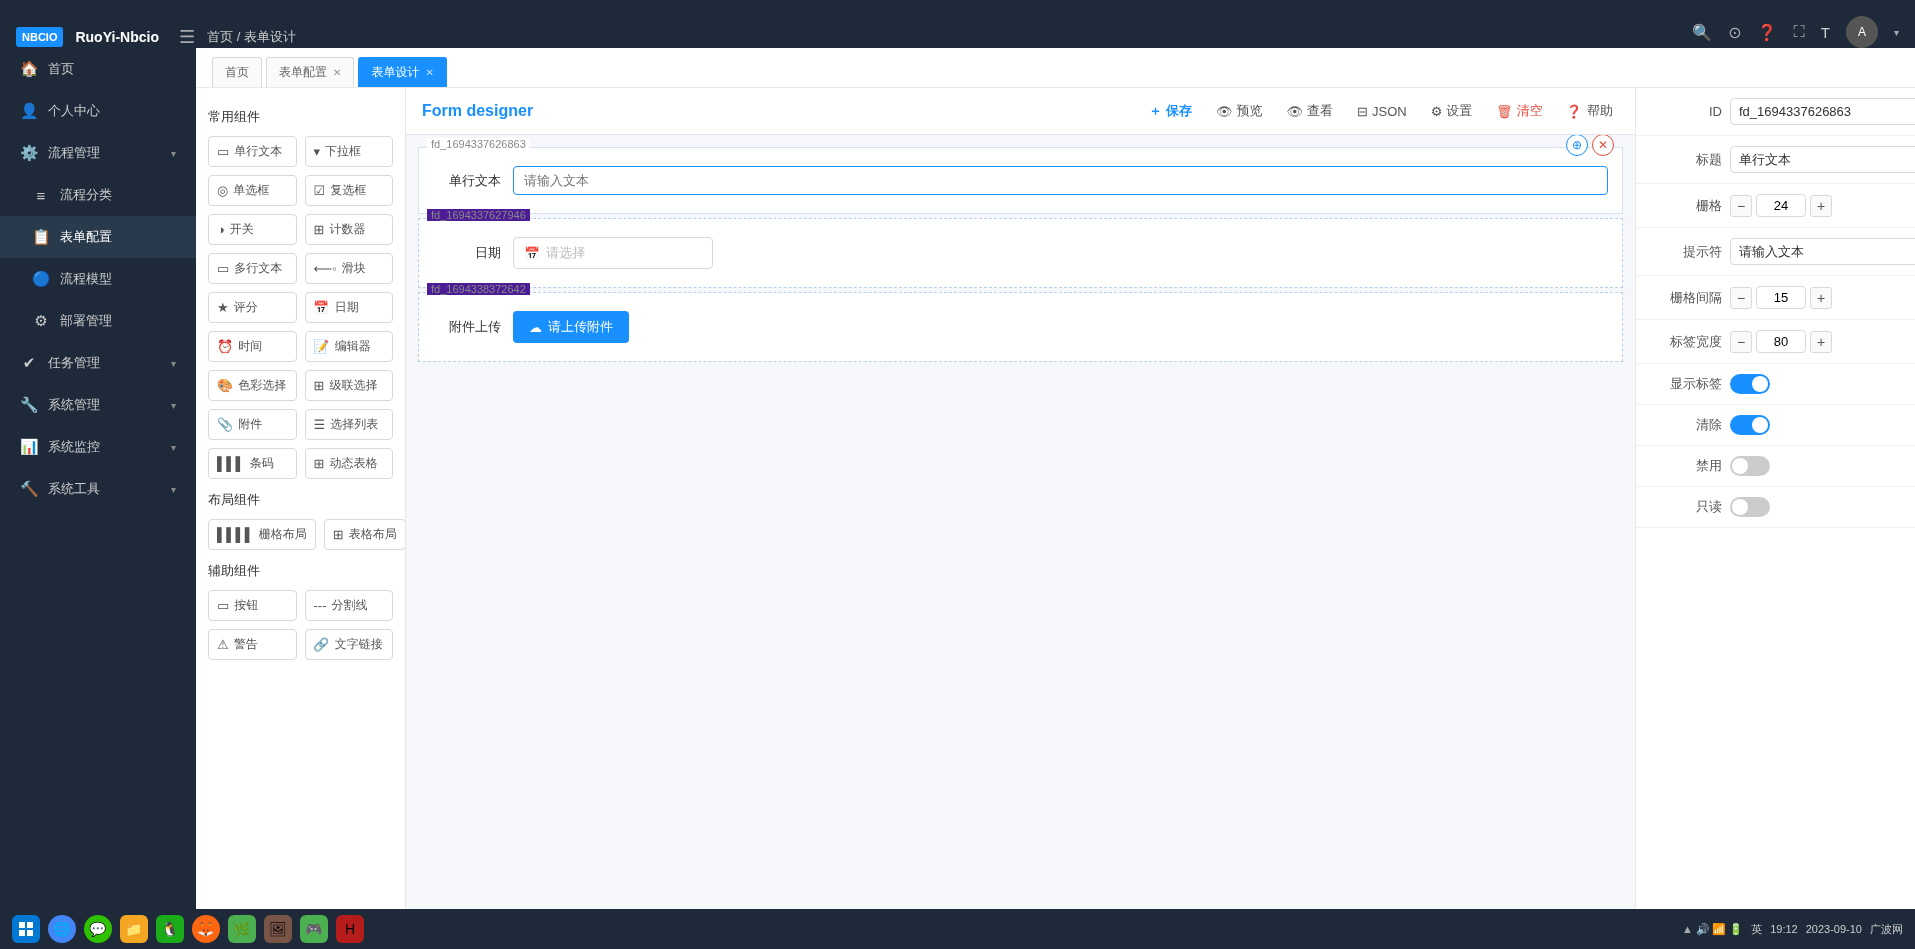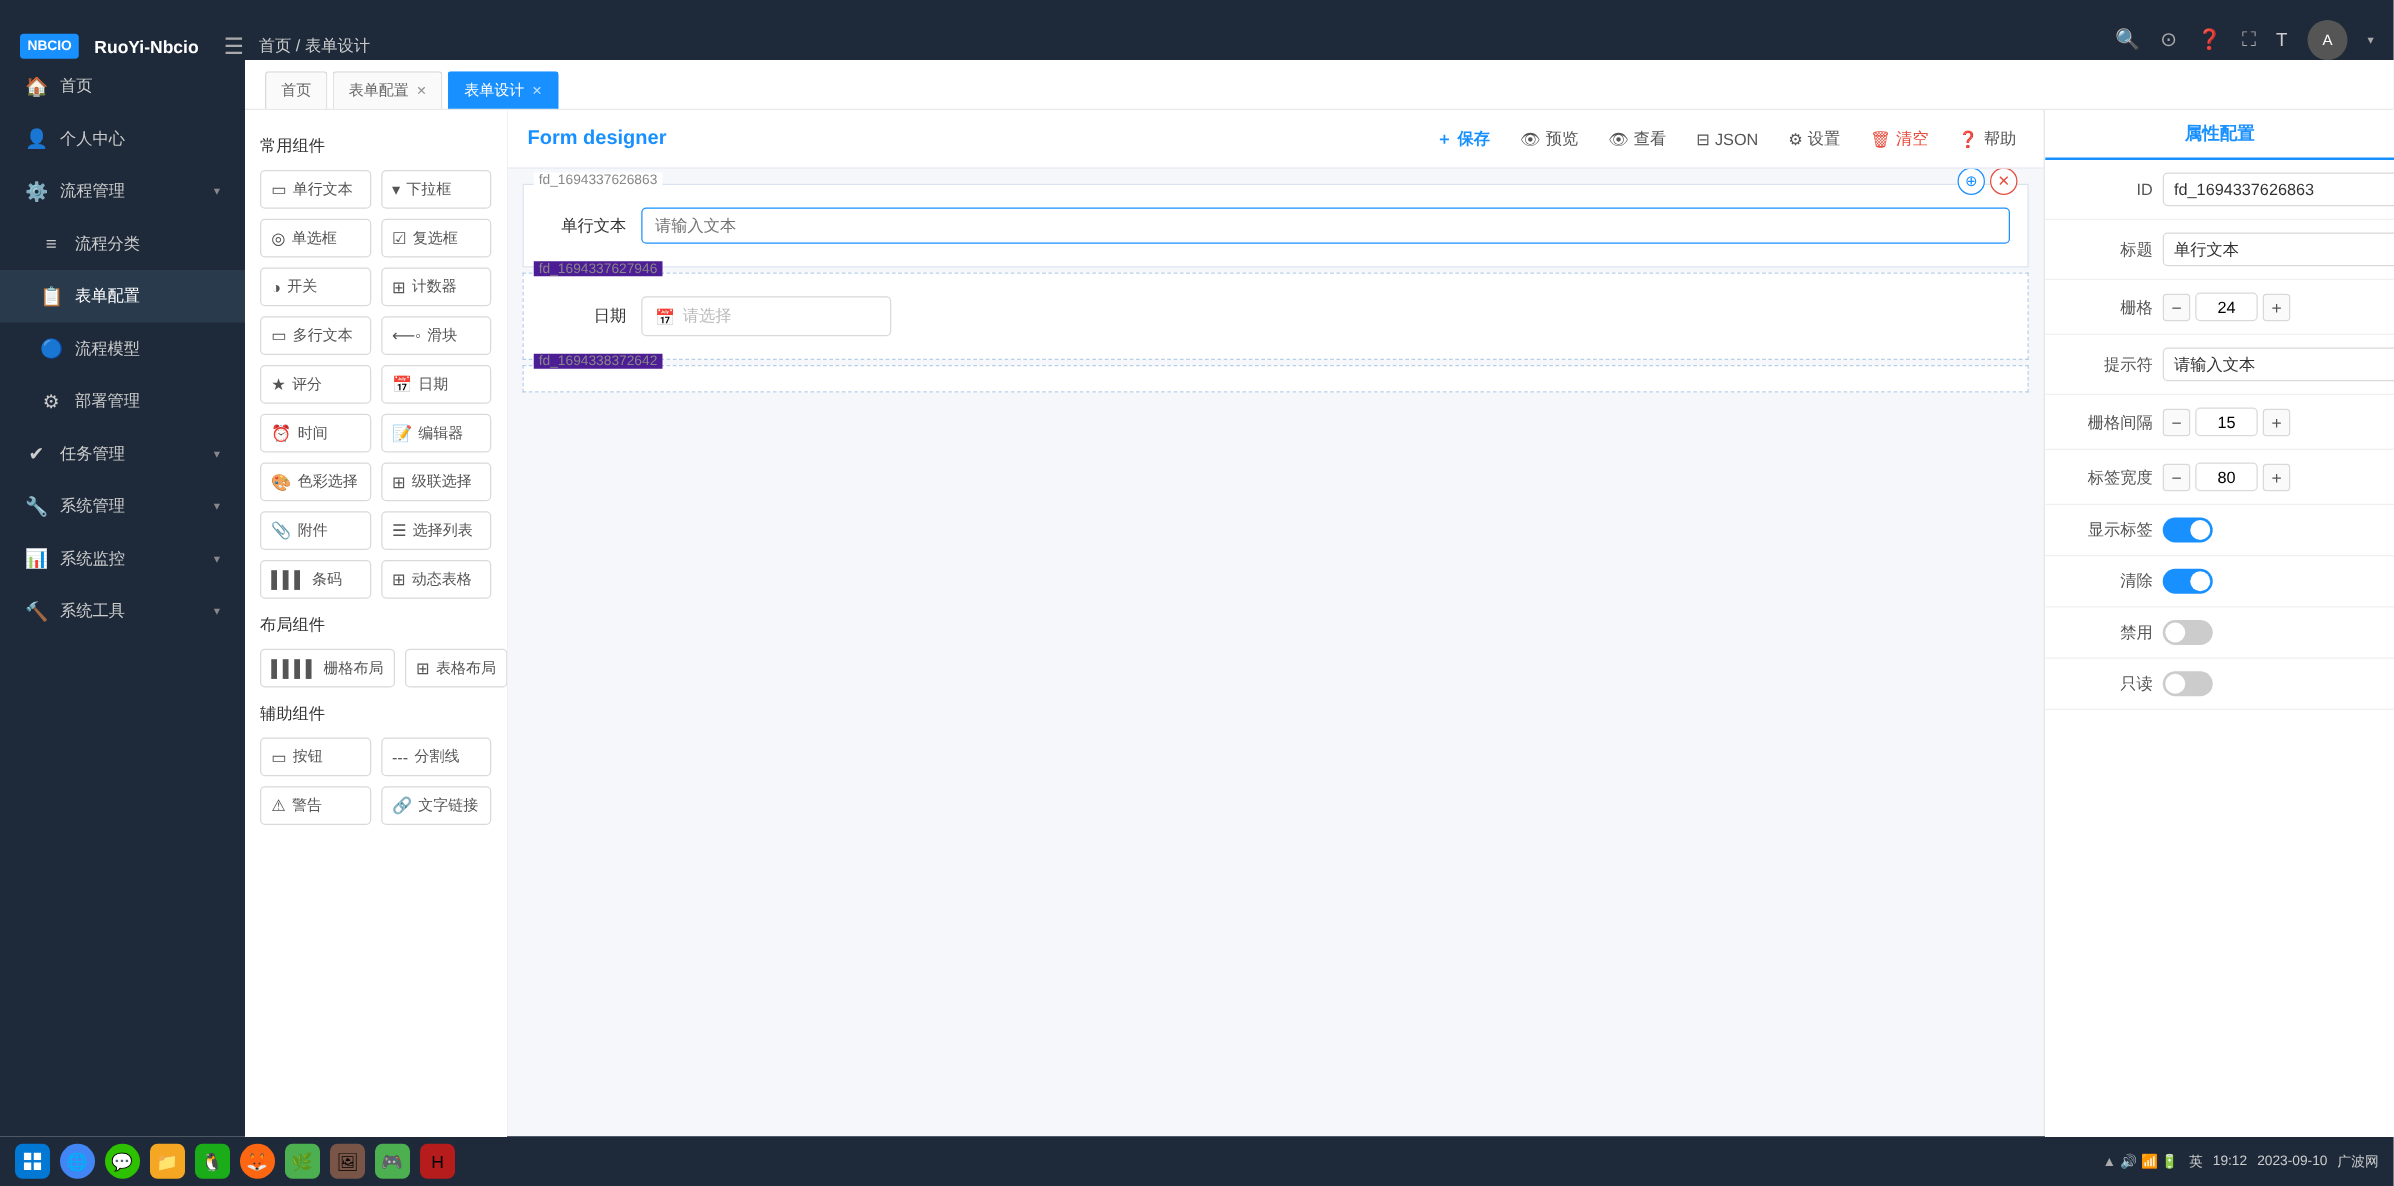--- a/index.html
+++ b/index.html
@@ -273,26 +273,34 @@
                 <div class="date-input">
                   <span>📅</span>
                   <span>请选择</span>
                 </div>
               </div>
             </div>
           </div>
 
           <div style="background:white;border:1px dashed #b8cfe8;padding:10px;position:relative;margin-bottom:4px;">
             <span style="position:absolute;top:-10px;left:8px;font-size:11px;color:#888;background:#4c1d95;padding:0 4px;">fd_1694338372642</span>
+            <div class="form-field">
+              <div class="form-field-label">附件上传</div>
+              <div class="form-field-input">
+                <button class="upload-btn">
+                  <span>☁</span>
+                  <span>请上传附件</span>
+                </button>
+              </div>
+            </div>
           </div>
         </div>
       </div>
 
       <div class="property-panel">
-        <div class="property-panel-header">属性配置</div>
 
         <div class="property-row">
           <div class="property-label">ID</div>
           <input class="property-input" style="flex: 1 1 0%;" value="fd_1694337626863">
         </div>
 
         <div class="property-row">
           <div class="property-label">标题</div>
           <input class="property-input" style="flex: 1 1 0%;" value="单行文本">
         </div>

